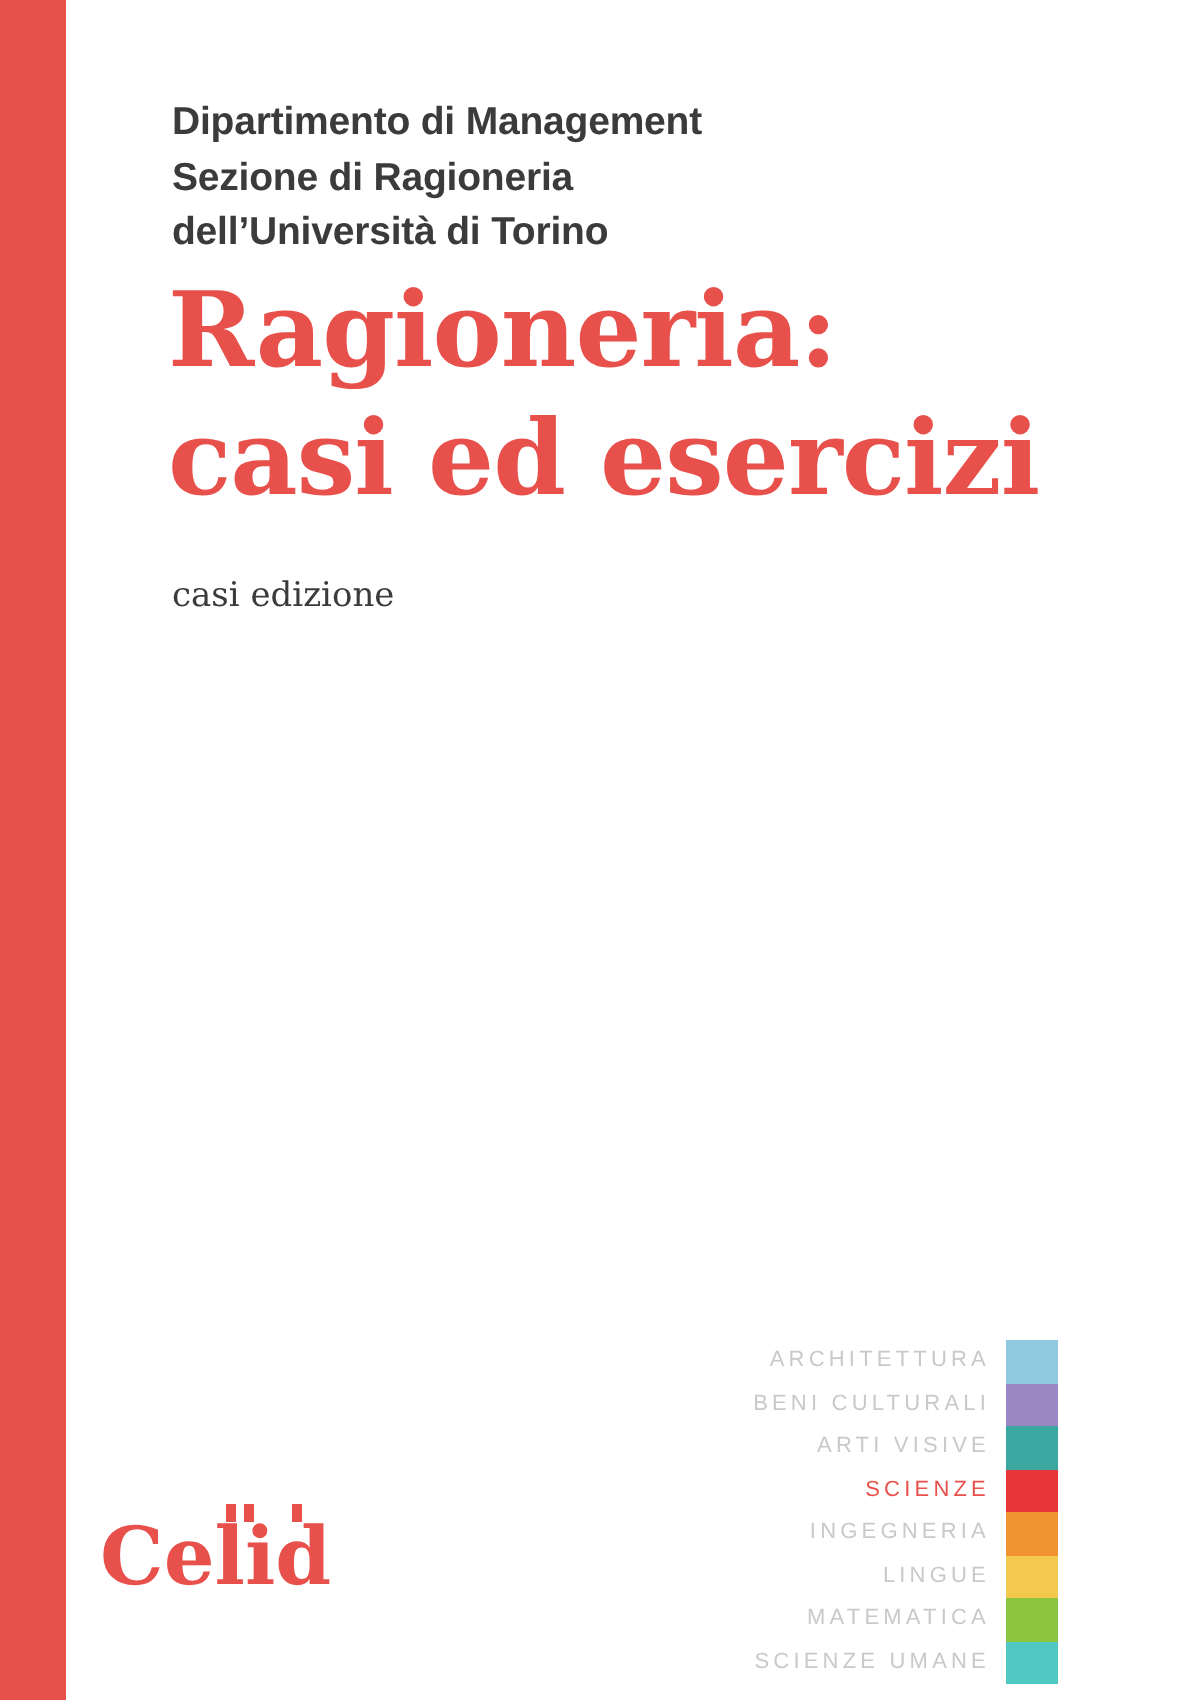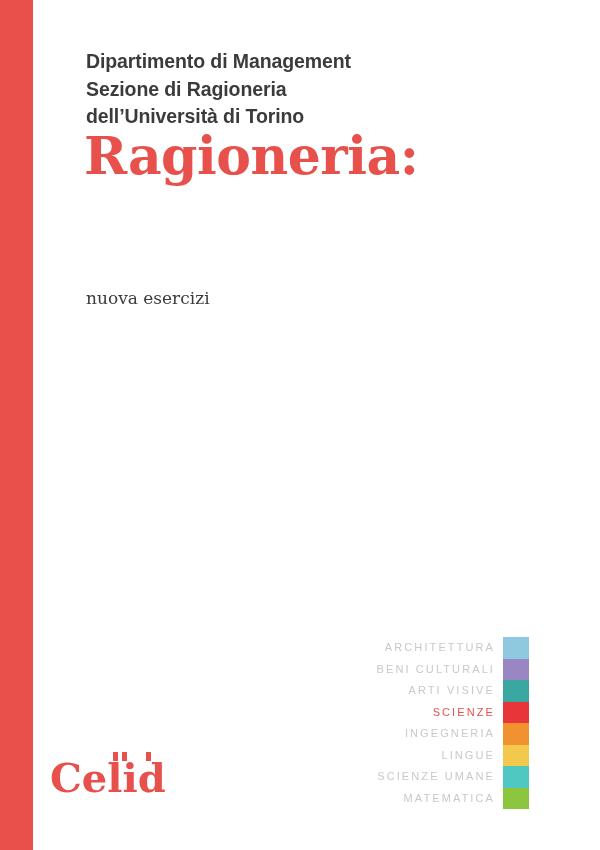--- a/index.html
+++ b/index.html
@@ -47,21 +47,21 @@
     letter-spacing: -0.1px;
   }
   .dept-line {
     display: block;
     white-space: nowrap;
   }
   
   .title {
     position: absolute;
     left: 84px;
-    top: 124px;
+    top: 134px;
     width: 470px;
     font-family: "DejaVu Serif", serif;
     font-size: 52px;
     font-weight: bold;
     line-height: 1.23;
     color: #e8514b;
     letter-spacing: -0.5px;
   }
   .title-line {
     display: block;
@@ -72,21 +72,21 @@
     left: 86px;
     top: 288px;
     font-size: 17px;
     color: #3b3b3b;
     font-family: "DejaVu Serif", serif;
   }
   
   .subjects {
     position: absolute;
     right: 27px;
-    top: 637px;
+    top: 670px;
     width: 300px;
     text-align: right;
   }
   .subject-row {
     position: relative;
     height: 21.5px;
     padding-right: 34px;
     box-sizing: border-box;
   }
   .subject-label {
@@ -127,23 +127,24 @@
   </div>
 
   <div class="dept">
     <span class="dept-line">Dipartimento di Management</span>
     <span class="dept-line">Sezione di Ragioneria</span>
     <span class="dept-line">dell’Università di Torino</span>
   </div>
 
   <div class="title">
     <span class="title-line">Ragioneria:</span>
+    <span class="title-line">casi ed esercizi</span>
   </div>
 
-  <div class="edition">nuova esercizi</div>
+  <div class="edition">casi edizione</div>
 
   <div class="subjects">
 
     <div class="subject-row">
       <span class="subject-label">ARCHITETTURA</span>
       <span class="subject-swatch" style="background:#8ec9e0"></span>
     </div>
 
     <div class="subject-row">
       <span class="subject-label">BENI CULTURALI</span>
@@ -164,27 +165,27 @@
       <span class="subject-label">INGEGNERIA</span>
       <span class="subject-swatch" style="background:#f0922f"></span>
     </div>
 
     <div class="subject-row">
       <span class="subject-label">LINGUE</span>
       <span class="subject-swatch" style="background:#f2c94c"></span>
     </div>
 
     <div class="subject-row">
-      <span class="subject-label">SCIENZE UMANE</span>
-      <span class="subject-swatch" style="background:#4ec8c0"></span>
+      <span class="subject-label">MATEMATICA</span>
+      <span class="subject-swatch" style="background:#8cc63f"></span>
     </div>
 
     <div class="subject-row">
-      <span class="subject-label">MATEMATICA</span>
-      <span class="subject-swatch" style="background:#8cc63f"></span>
+      <span class="subject-label">SCIENZE UMANE</span>
+      <span class="subject-swatch" style="background:#4ec8c0"></span>
     </div>
 
   </div>
 
   <div class="logo">
     <svg width="125" height="46" viewBox="0 0 125 46">
 
       <rect x="63" y="0" width="5" height="9" fill="#e8514b"></rect>
       <rect x="72" y="0" width="5" height="9" fill="#e8514b"></rect>
       <rect x="96" y="0" width="5" height="9" fill="#e8514b"></rect>

